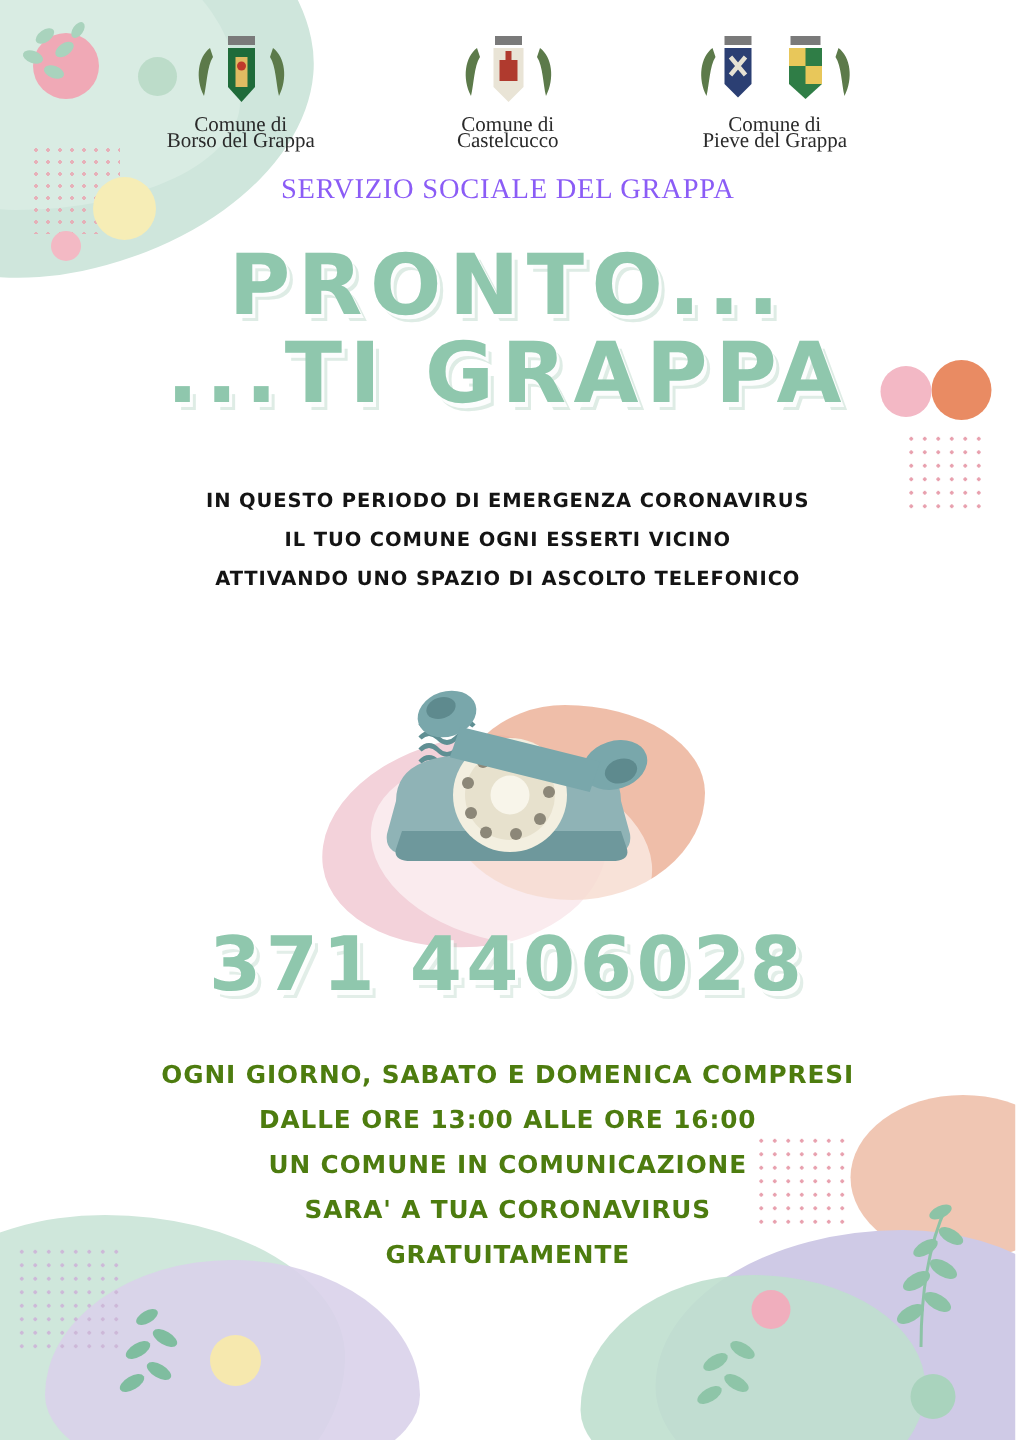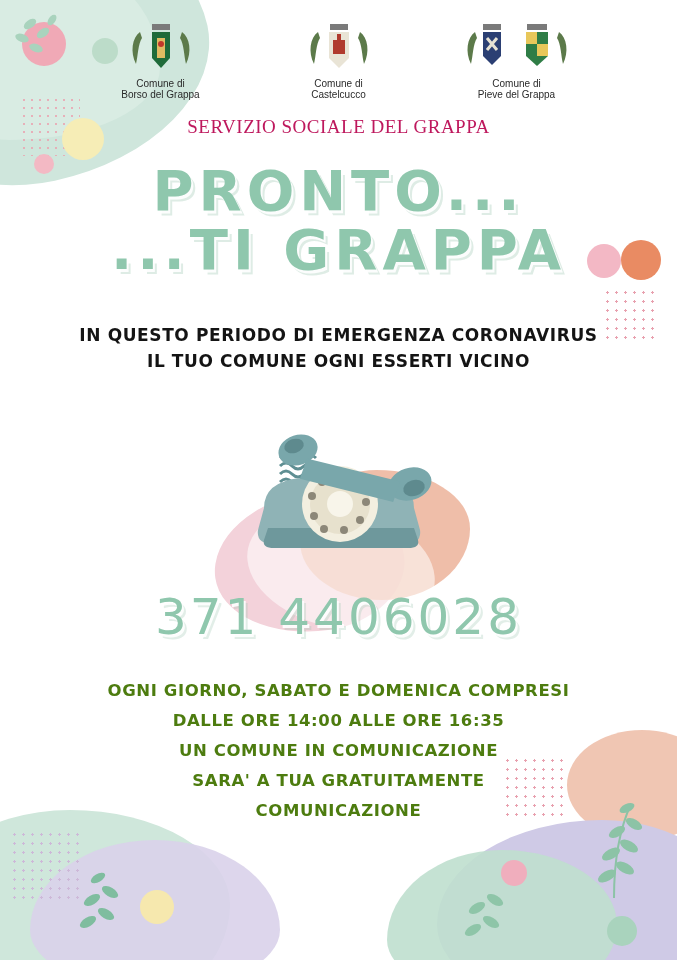--- a/index.html
+++ b/index.html
@@ -188,40 +188,40 @@
     align-items: flex-start;
     gap: 58px;
     padding-top: 14px;
   }
   .crest {
     width: 120px;
     text-align: center;
   }
   .crest-art { height: 62px; position: relative; }
   .crest-cap {
-    font-family: Liberation Sans, sans-serif;
-    font-size: 10px;
+    font-family: Liberation Serif, serif;
+    font-size: 14px;
     line-height: 11px;
     color: #2a2a2a;
     margin-top: 2px;
     white-space: pre-line;
   }
   .crest-shield {
     position: absolute;
     left: 50%;
     transform: translateX(-50%);
     top: 8px;
   }
 
   .org-title {
     text-align: center;
     font-family: "Liberation Serif", serif;
     font-size: 19px;
     letter-spacing: .5px;
-    color: #be185d;
+    color: #8b5cf6;
     margin-top: 16px;
   }
 
   .headline {
     text-align: center;
     margin-top: 26px;
     font-family: "DejaVu Sans", sans-serif;
     font-weight: bold;
     color: #8fc7ad;
     letter-spacing: 5px;
@@ -238,37 +238,37 @@
     margin-top: 4px;
     text-shadow: 2px 3px 0 rgba(255,255,255,.9), 4px 5px 0 rgba(160,200,180,.35);
   }
 
   .intro {
     text-align: center;
     margin-top: 44px;
     color: #141414;
     font-family: "DejaVu Sans", sans-serif;
     font-weight: bold;
-    font-size: 17px;
+    font-size: 13px;
     letter-spacing: .6px;
     line-height: 26px;
   }
   .intro div { white-space: nowrap; }
 
   .phone-wrap {
     position: relative;
     height: 180px;
     margin-top: 26px;
   }
 
   .phone-number {
     text-align: center;
     margin-top: 8px;
     font-family: "DejaVu Sans", sans-serif;
-    font-weight: normal;
+    font-weight: bold;
     font-size: 50px;
     letter-spacing: 3px;
     color: #8fc7ad;
     text-shadow: 2px 3px 0 rgba(255,255,255,.9), 4px 5px 0 rgba(160,200,180,.3);
   }
 
   .schedule {
     text-align: center;
     margin-top: 30px;
     color: #4d7c0f;
@@ -413,20 +413,21 @@
     <div class="org-title">SERVIZIO SOCIALE DEL GRAPPA</div>
 
     <div class="headline">
       <span class="l1">PRONTO...</span>
       <span class="l2">...TI GRAPPA</span>
     </div>
 
     <div class="intro">
       <div>IN QUESTO PERIODO DI EMERGENZA CORONAVIRUS</div>
       <div>IL TUO COMUNE OGNI ESSERTI VICINO</div>
+      <div>ATTIVANDO UNO SPAZIO DI ASCOLTO TELEFONICO</div>
     </div>
 
     <div class="phone-wrap">
       <svg style="position:absolute;left:50%;top:0;transform:translateX(-50%);" width="230" height="180" viewBox="0 0 230 180">
 
         <g stroke="#5f8f93" stroke-width="3" fill="none">
           <path d="M56 58 q6 -6 12 0 q6 6 12 0 q6 -6 12 0"></path>
           <path d="M56 66 q6 -6 12 0 q6 6 12 0 q6 -6 12 0"></path>
           <path d="M56 74 q6 -6 12 0 q6 6 12 0 q6 -6 12 0"></path>
           <path d="M56 82 q6 -6 12 0 q6 6 12 0 q6 -6 12 0"></path>
@@ -458,20 +459,20 @@
         </g>
         <ellipse cx="70" cy="46" rx="10" ry="7" transform="rotate(-18 70 46)" fill="#5e8a8e"></ellipse>
         <ellipse cx="190" cy="88" rx="11" ry="8" transform="rotate(-18 190 88)" fill="#5e8a8e"></ellipse>
       </svg>
     </div>
 
     <div class="phone-number">371 4406028</div>
 
     <div class="schedule">
       <div>OGNI GIORNO, SABATO E DOMENICA COMPRESI</div>
-      <div>DALLE ORE 14:00 ALLE ORE 16:35</div>
+      <div>DALLE ORE 13:00 ALLE ORE 16:00</div>
       <div>UN COMUNE IN COMUNICAZIONE</div>
-      <div>SARA' A TUA GRATUITAMENTE</div>
-      <div>COMUNICAZIONE</div>
+      <div>SARA' A TUA CORONAVIRUS</div>
+      <div>GRATUITAMENTE</div>
     </div>
 
   </div>
 </div>
 
 </body></html>

